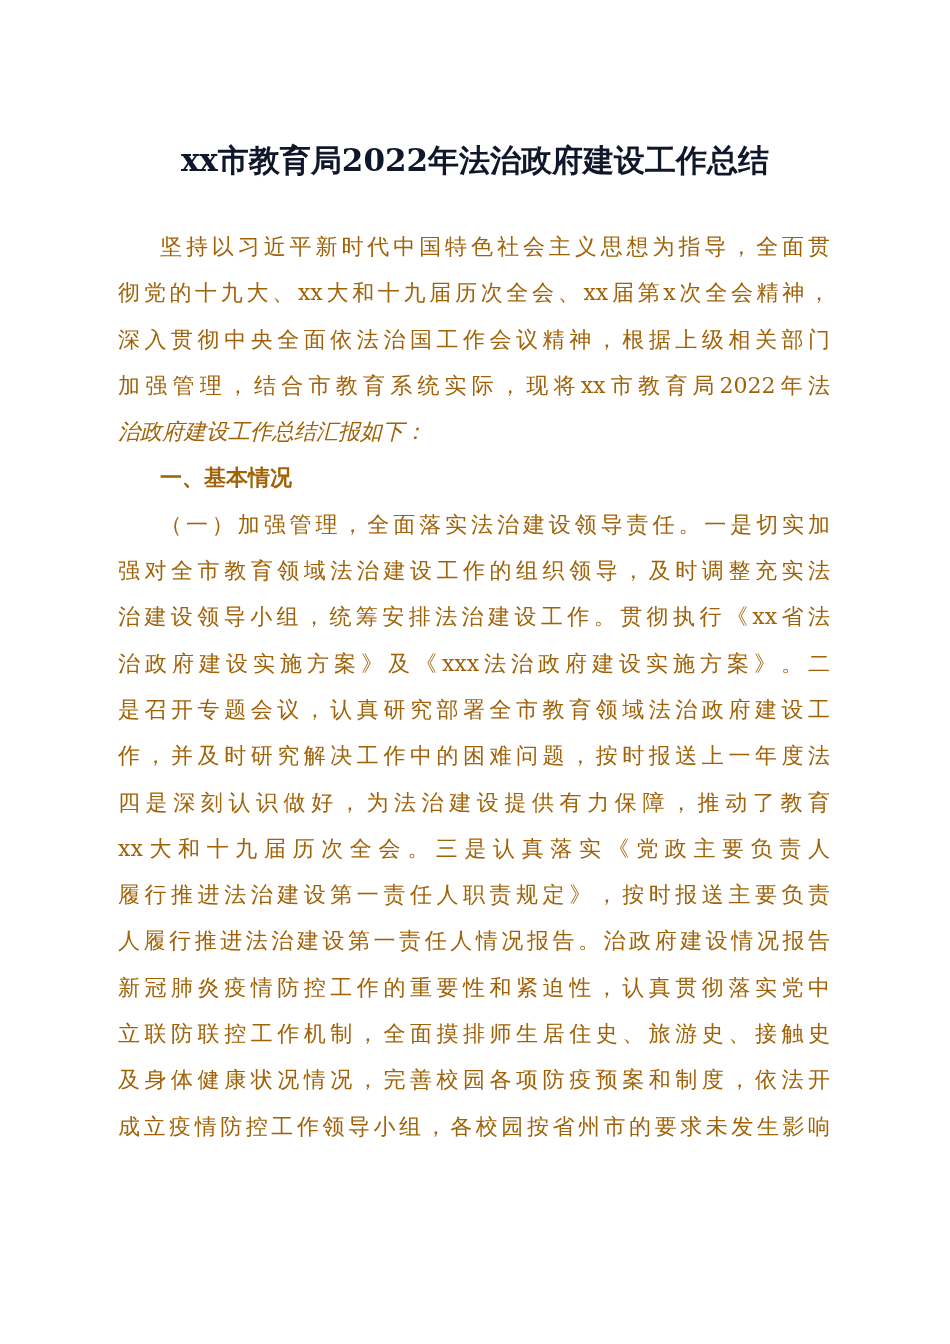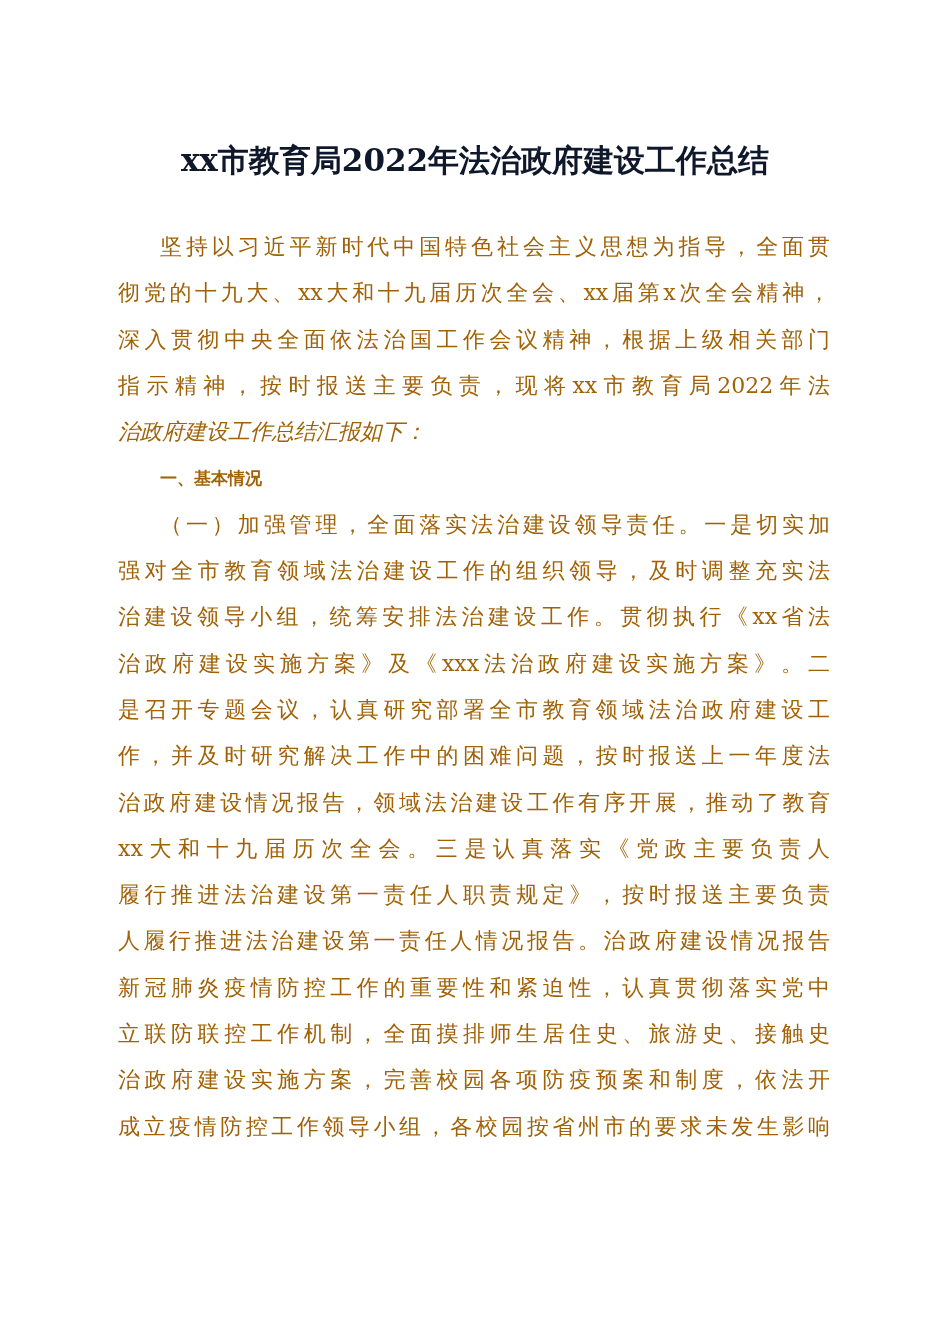--- a/index.html
+++ b/index.html
@@ -8,46 +8,46 @@
   .page { position: absolute; left: 0; top: 0; width: 950px; height: 1344px; background: #fff; }
   .title { position: absolute; top: 138px; left: 0; width: 950px; text-align: center;
            font-family: "DejaVu Serif", "Liberation Serif", serif; font-weight: bold;
            font-size: 31px; letter-spacing: 0px; color: #0f172a; line-height: 44px; }
   .body { position: absolute; left: 118px; top: 224px; width: 712px; }
   .line { height: 46.3px; line-height: 46.3px; font-size: 22px; white-space: nowrap;
           text-align: justify; text-align-last: justify; letter-spacing: 0; color: #a16207; }
   .line.indent { padding-left: 42px; }
   .line.last { text-align-last: left; font-style: italic; }
   .line.heading { font-family: "DejaVu Sans", "Liberation Sans", sans-serif; font-weight: bold;
-                  font-size: 17px; padding-left: 42px; text-align-last: left; }
+                  font-size: 22px; padding-left: 42px; text-align-last: left; }
   .line .bold { font-weight: normal; }
 </style>
 </head>
 <body>
 
 <div class="page">
   <div class="title">xx市教育局2022年法治政府建设工作总结</div>
 
   <div class="body">
     <div class="line indent">坚持以习近平新时代中国特色社会主义思想为指导，全面贯</div>
     <div class="line">彻党的十九大、xx大和十九届历次全会、xx届第x次全会精神，</div>
     <div class="line">深入贯彻中央全面依法治国工作会议精神，根据上级相关部门</div>
-    <div class="line">指示精神，按时报送主要负责，现将xx市教育局2022年法</div>
+    <div class="line">加强管理，结合市教育系统实际，现将xx市教育局2022年法</div>
     <div class="line last">治政府建设工作总结汇报如下：</div>
 
     <div class="line heading">一、基本情况</div>
 
     <div class="line indent"><span class="bold">（一）加强管理，全面落实法治建设领导责任。</span><span>一是切实加</span></div>
     <div class="line">强对全市教育领域法治建设工作的组织领导，及时调整充实法</div>
     <div class="line">治建设领导小组，统筹安排法治建设工作。贯彻执行《xx省法</div>
     <div class="line">治政府建设实施方案》及《xxx法治政府建设实施方案》。二</div>
     <div class="line">是召开专题会议，认真研究部署全市教育领域法治政府建设工</div>
     <div class="line">作，并及时研究解决工作中的困难问题，按时报送上一年度法</div>
-    <div class="line">治政府建设情况报告，领域法治建设工作有序开展，推动了教育</div>
+    <div class="line">四是深刻认识做好，为法治建设提供有力保障，推动了教育</div>
     <div class="line">xx大和十九届历次全会。三是认真落实《党政主要负责人</div>
     <div class="line">履行推进法治建设第一责任人职责规定》，按时报送主要负责</div>
     <div class="line">人履行推进法治建设第一责任人情况报告。治政府建设情况报告</div>
     <div class="line">新冠肺炎疫情防控工作的重要性和紧迫性，认真贯彻落实党中</div>
     <div class="line">立联防联控工作机制，全面摸排师生居住史、旅游史、接触史</div>
-    <div class="line">治政府建设实施方案，完善校园各项防疫预案和制度，依法开</div>
+    <div class="line">及身体健康状况情况，完善校园各项防疫预案和制度，依法开</div>
     <div class="line">成立疫情防控工作领导小组，各校园按省州市的要求未发生影响</div>
   </div>
 </div>
 
 </body></html>

